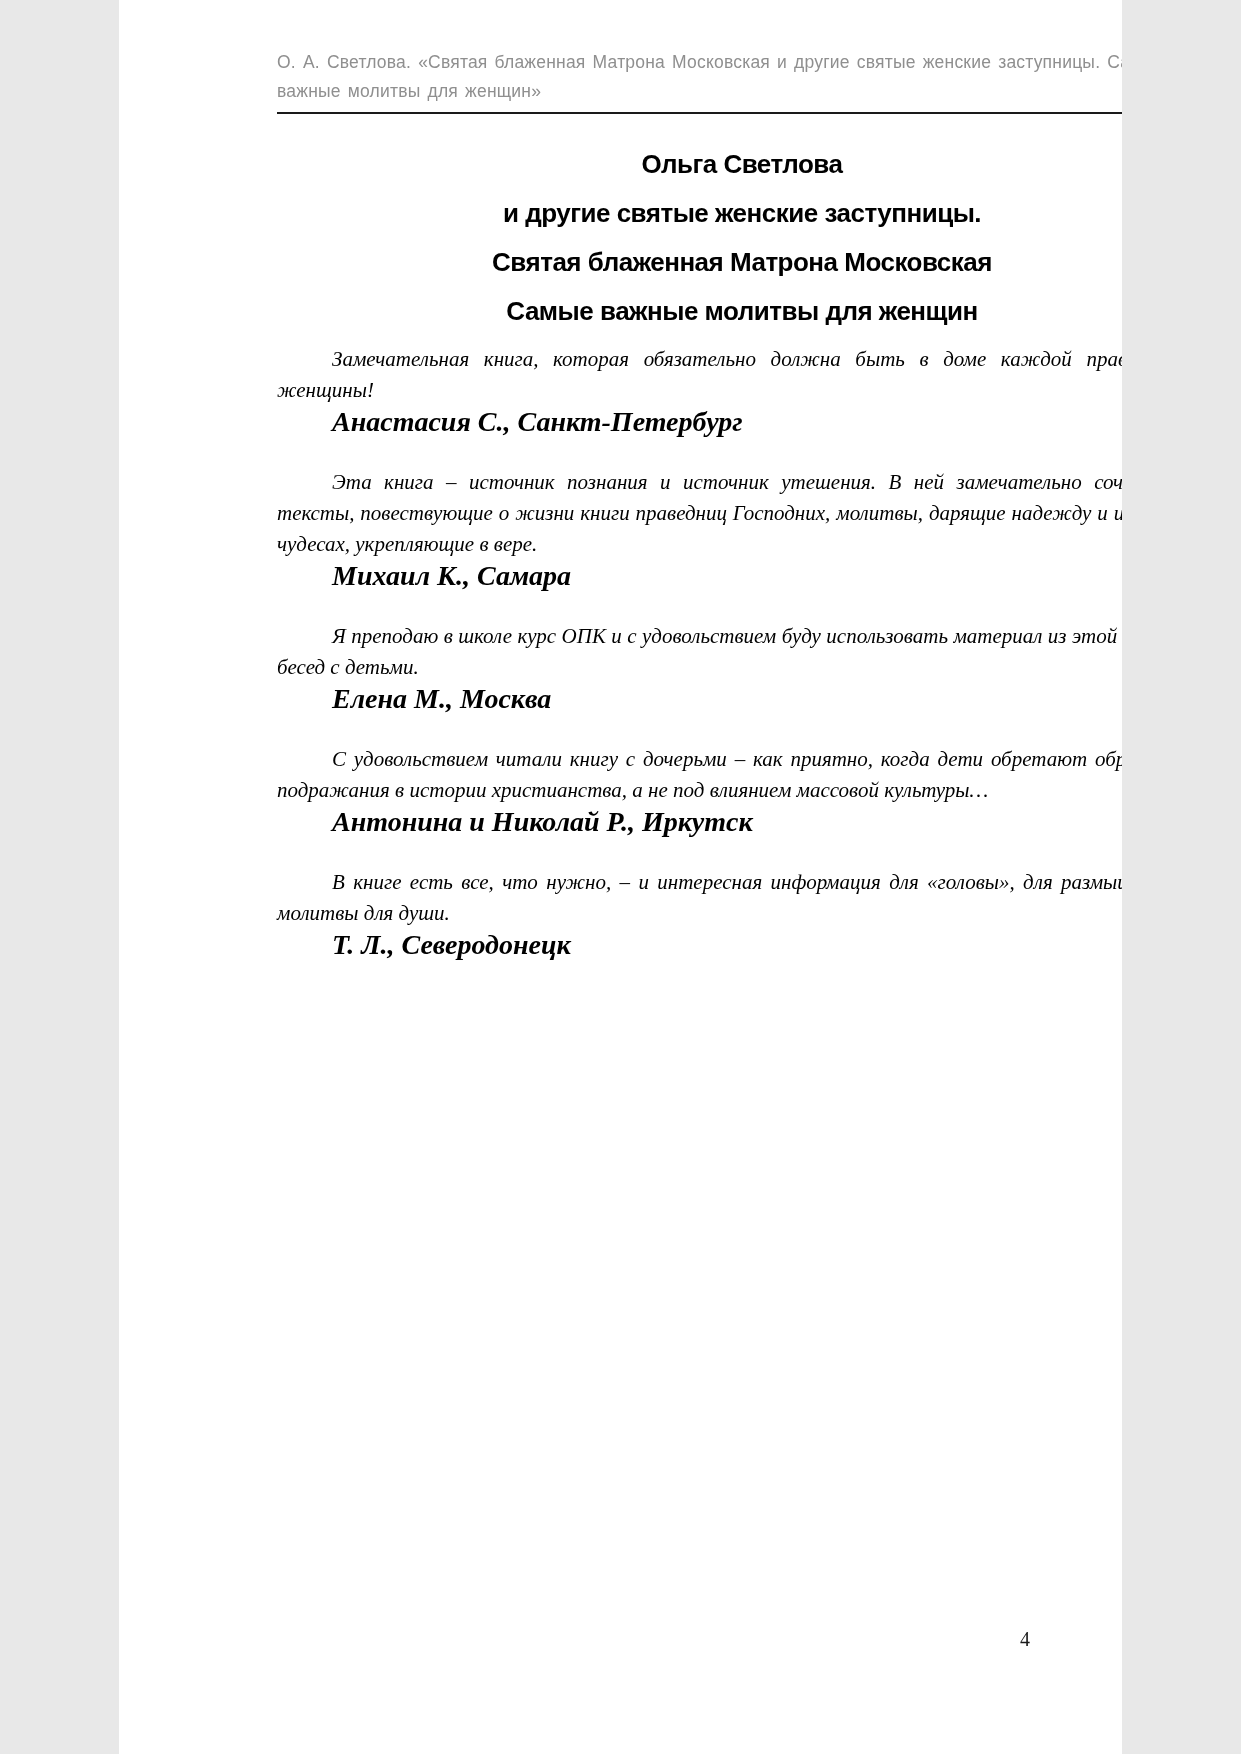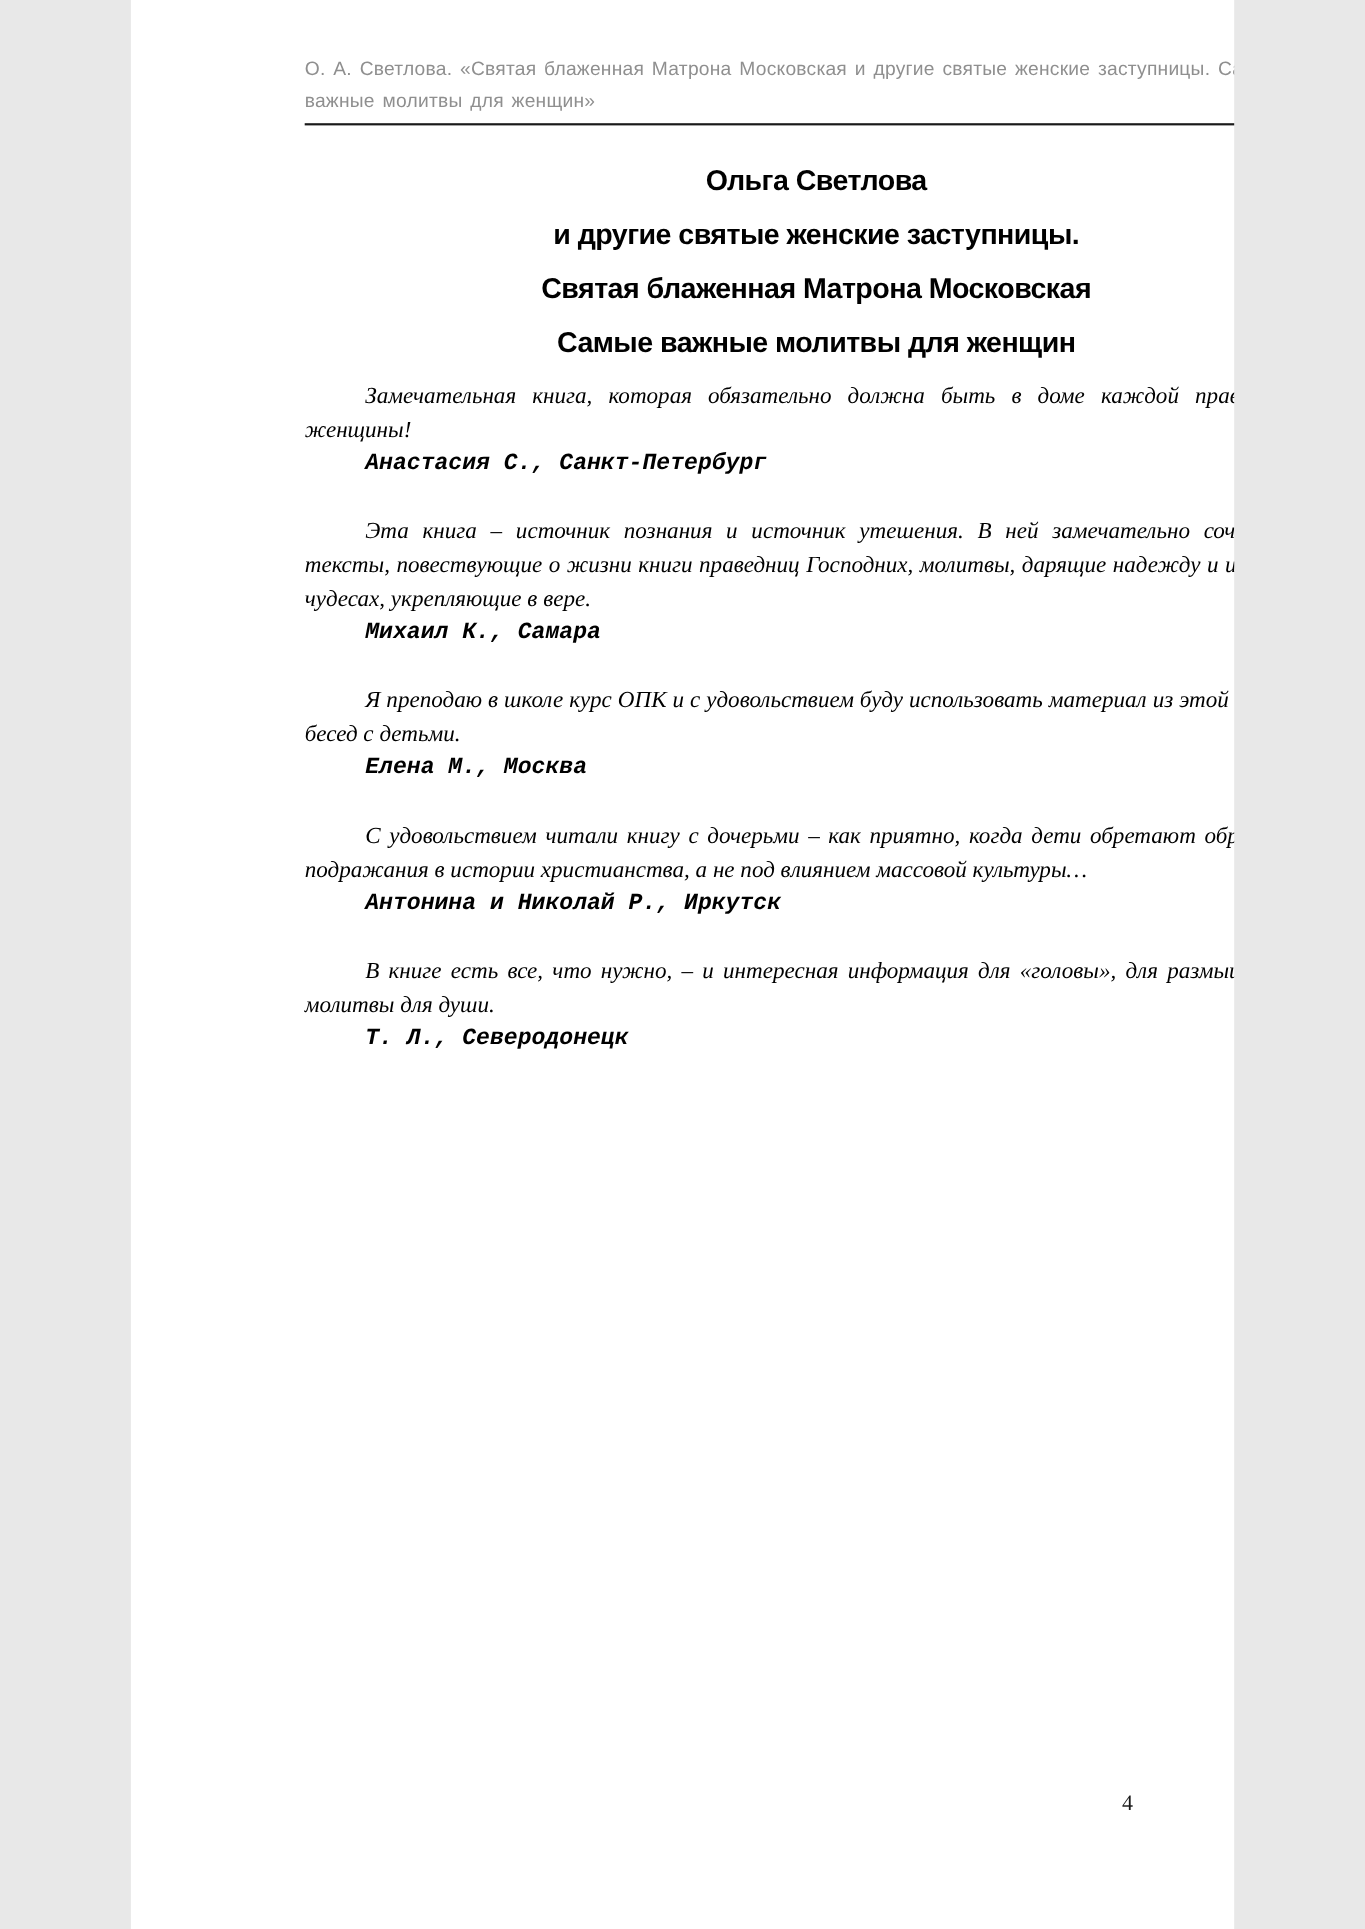--- a/index.html
+++ b/index.html
@@ -54,24 +54,23 @@
     font-size: 21px;
     line-height: 31px;
     text-align: justify;
     text-indent: 55px;
     hyphens: auto;
     -webkit-hyphens: auto;
   }
   .testimonial-author {
     font-style: italic;
     font-weight: bold;
-    font-size: 21px;
+    font-size: 28px;
     line-height: 31px;
     padding-left: 55px;
-    font-family: Liberation Mono, monospace;
   }
   .page-number {
     position: absolute;
     right: 92px;
     top: 1628px;
     font-family: "Liberation Serif", serif;
     font-size: 20px;
     color: #1a1a1a;
   }
 </style>

